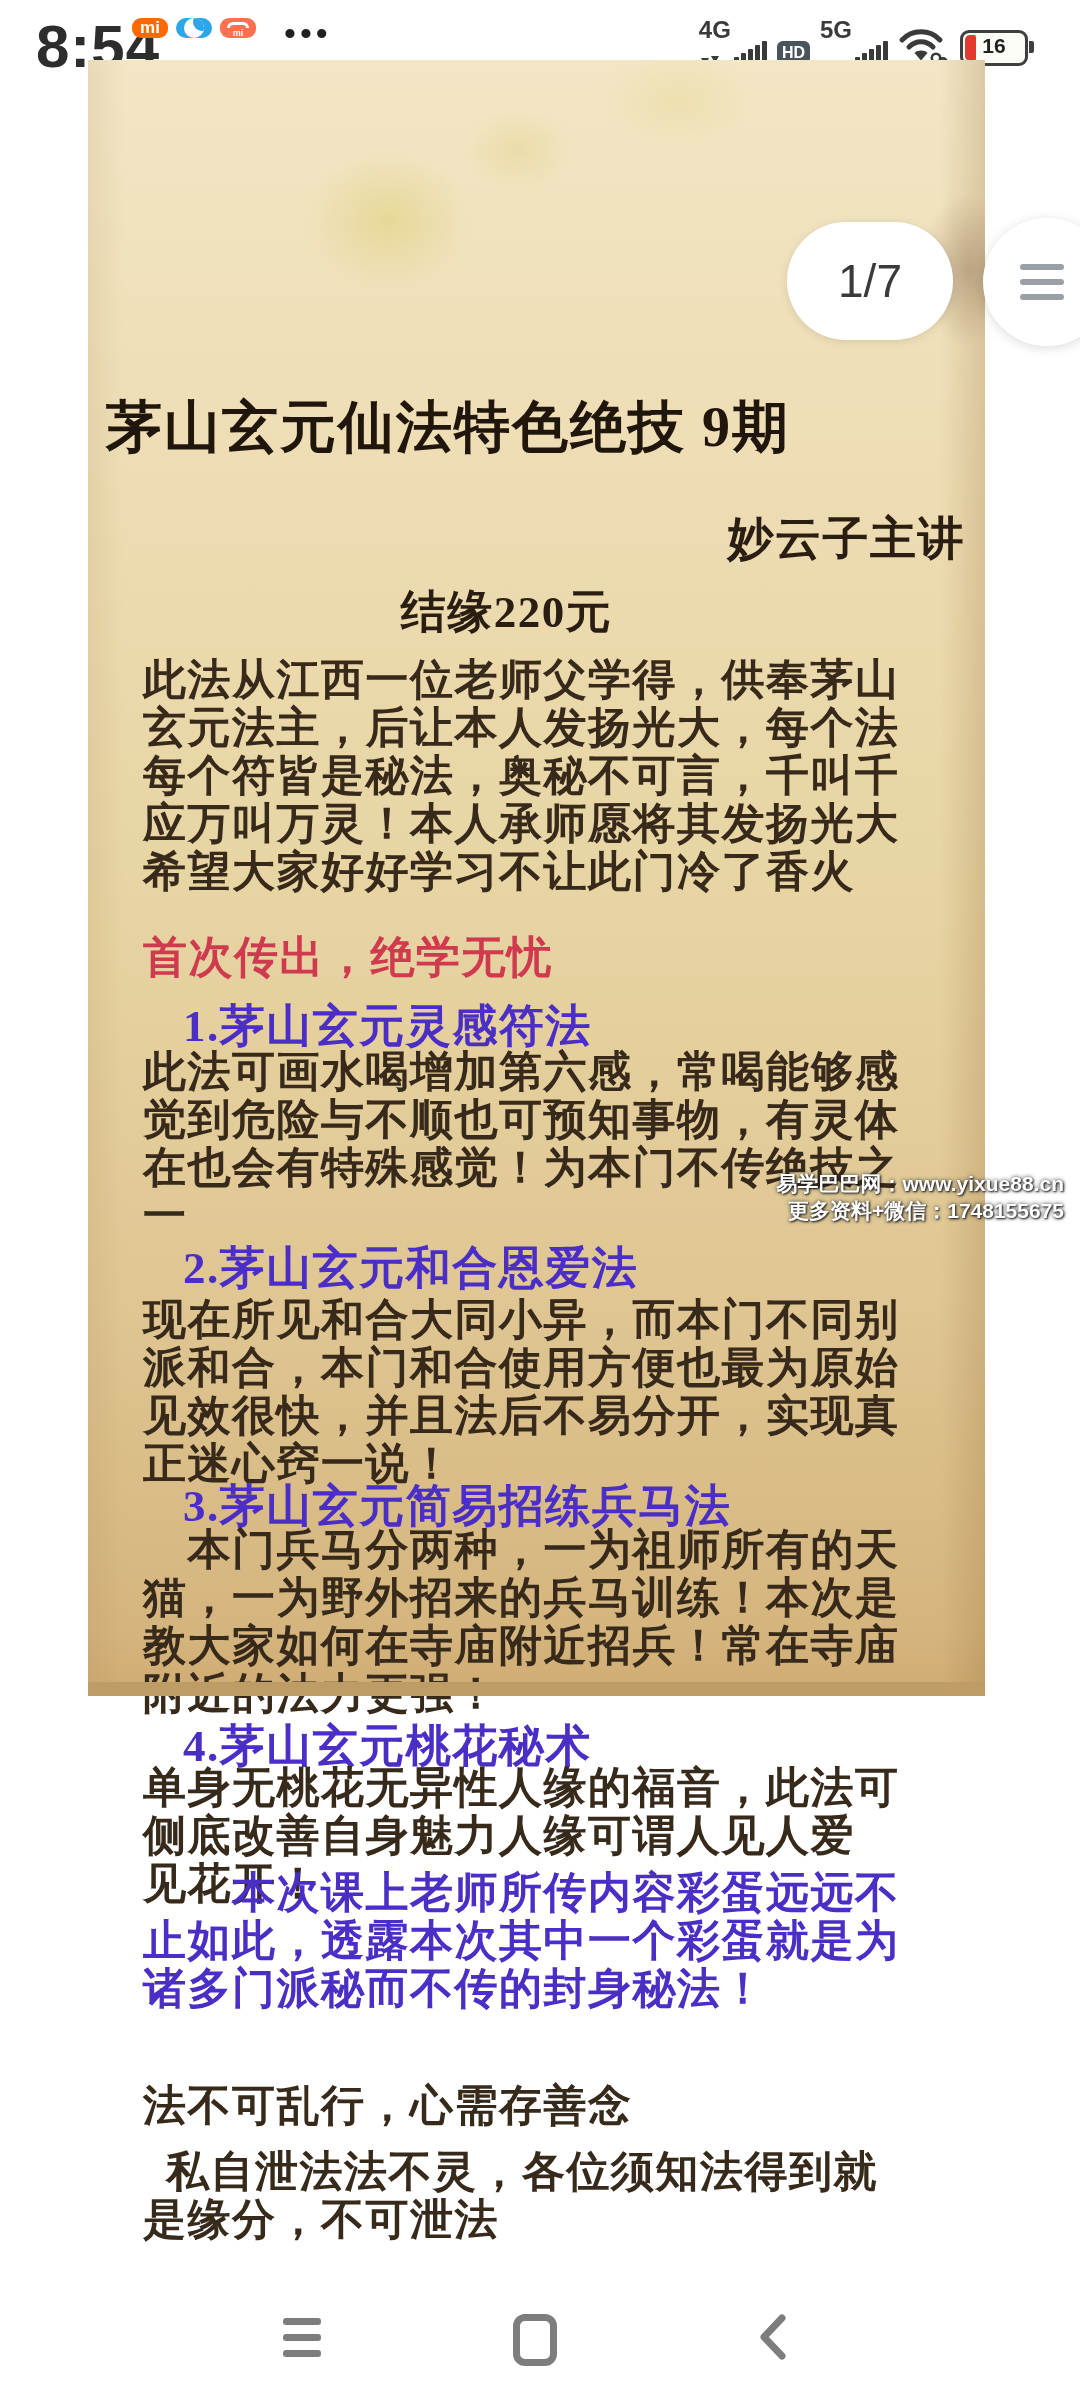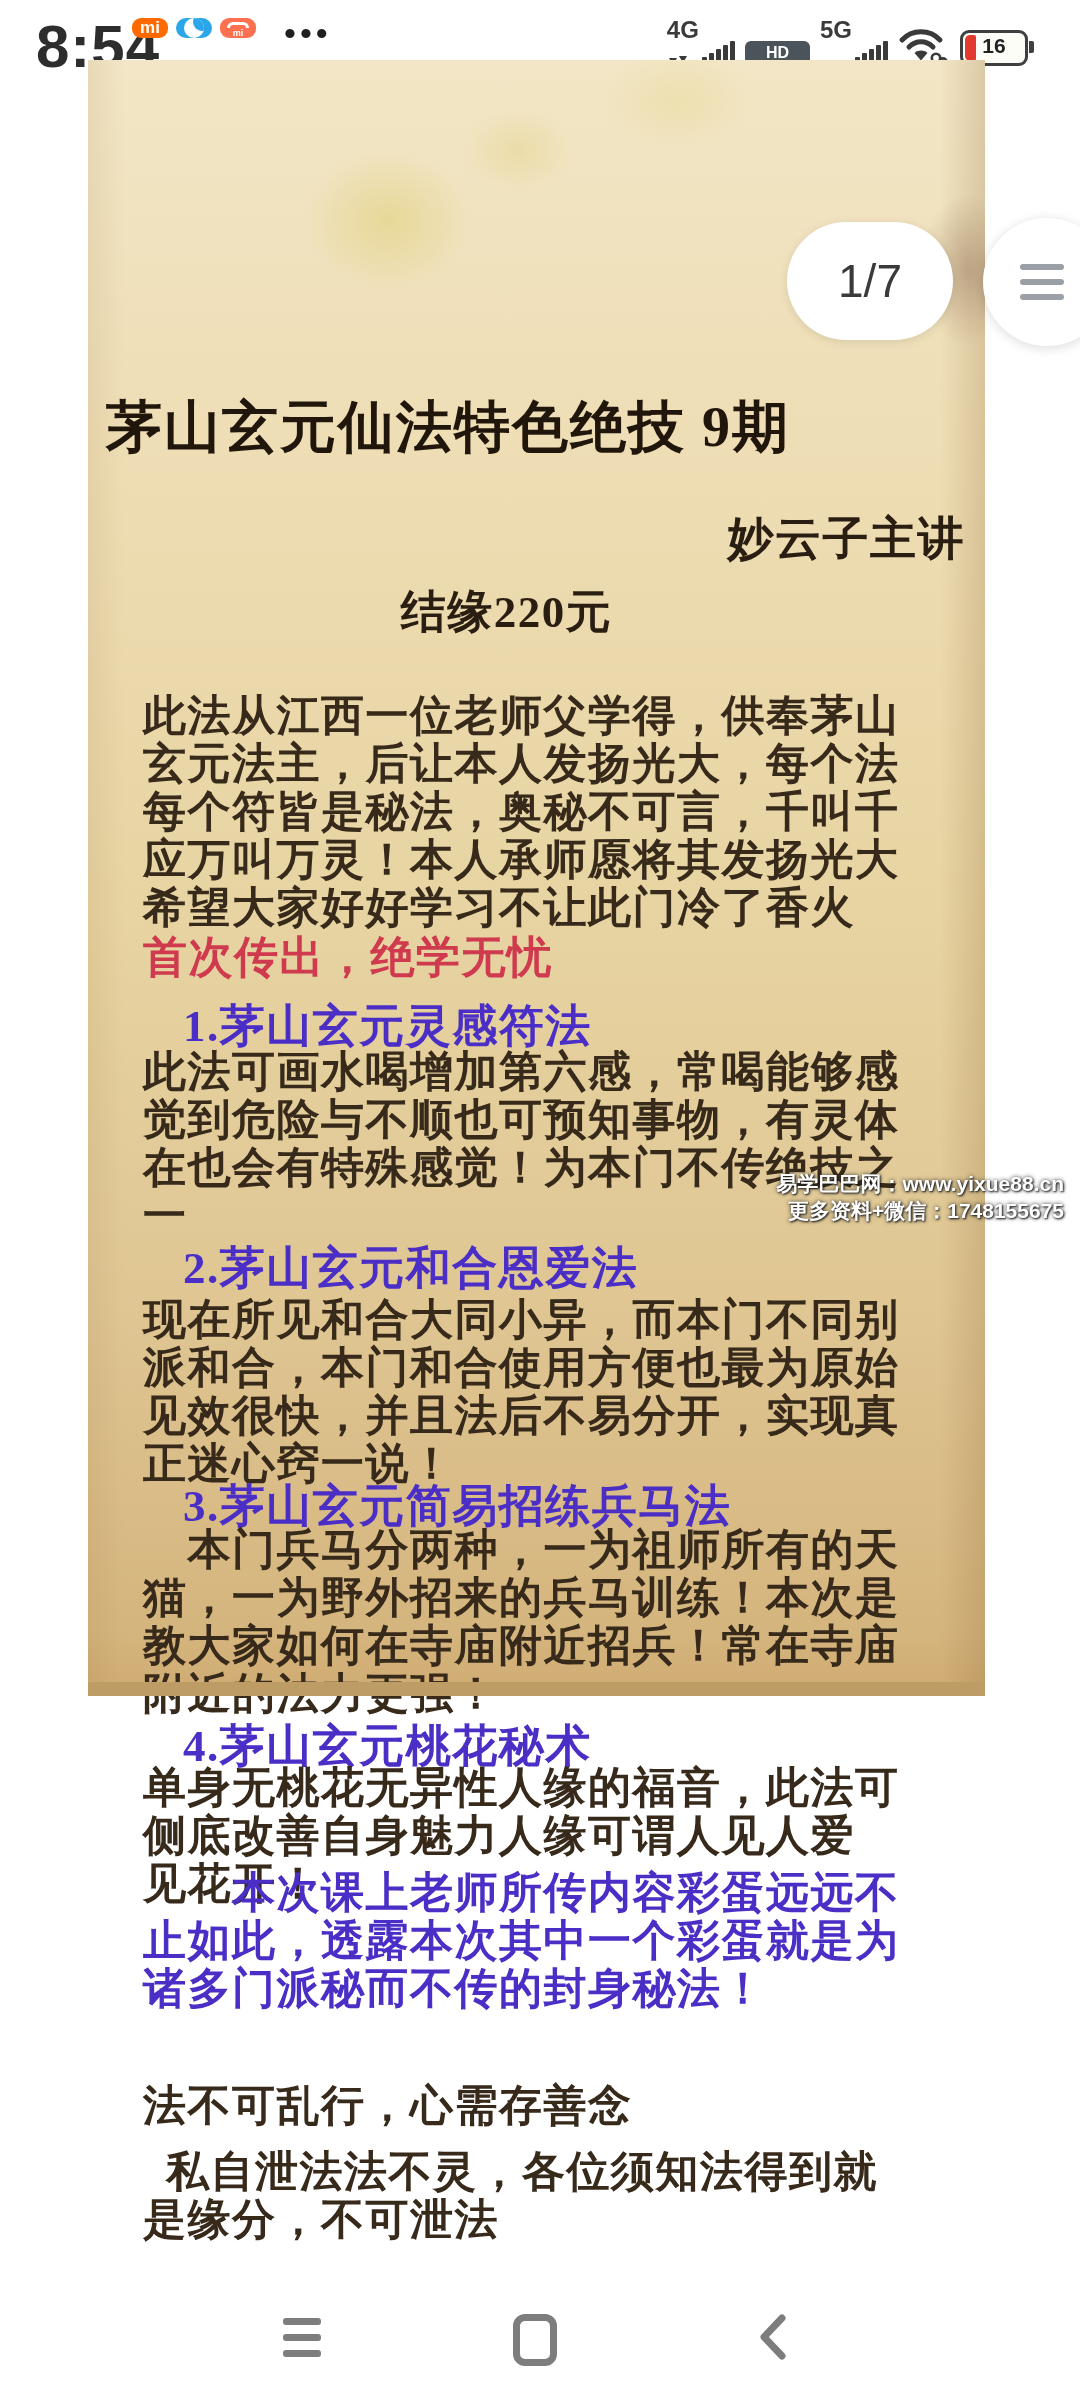--- a/index.html
+++ b/index.html
@@ -18,21 +18,21 @@
   .sb-store .handle{width:16px;height:10px;border:3px solid #fff;border-bottom:none;border-radius:9px 9px 0 0;margin-top:4px;}
   .sb-store .mi{color:#fff;font-size:9px;font-weight:700;line-height:10px;}
   .sb-dots{position:absolute;left:284px;top:14px;font-size:34px;color:#1f1f1f;letter-spacing:4px;}
   .sb-right{position:absolute;right:52px;top:30px;display:flex;align-items:flex-end;gap:10px;height:36px;}
   .net-group{position:relative;display:flex;align-items:flex-end;gap:3px;height:36px;}
   .net-label{font-size:24px;font-weight:600;color:#3a3a3a;line-height:20px;align-self:flex-start;}
   .bars{display:flex;align-items:flex-end;gap:2px;height:26px;}
   .bars i{display:block;width:5px;background:#3a3a3a;border-radius:1px;}
   .arrows{position:absolute;left:2px;bottom:0;}
   .hd-badge{background:#4b545b;color:#fff;font-size:16px;font-weight:800;border-radius:6px;
-            padding:3px 21px;line-height:18px;margin-bottom:1px;}
+            padding:3px 5px;line-height:18px;margin-bottom:1px;}
   .wifi{margin-bottom:0;}
   .battery{position:relative;width:62px;height:30px;border:3px solid #3f3f3f;border-radius:9px;margin-bottom:0;background:#fdfdf8;}
   .battery .fill{position:absolute;left:2px;top:2px;bottom:2px;width:11px;background:#e23a2e;border-radius:5px 2px 2px 5px;}
   .battery .lvl{position:absolute;left:0;right:0;top:1px;text-align:center;font-size:21px;font-weight:600;color:#222;}
   .battery .nub{position:absolute;right:-9px;top:8px;width:5px;height:12px;background:#3f3f3f;border-radius:0 2px 2px 0;}
 
   
   .photo{position:absolute;left:88px;top:60px;width:897px;height:1636px;
     background:
       radial-gradient(ellipse 120px 100px at 300px 160px, rgba(216,198,88,.38), rgba(216,198,88,0) 70%),
@@ -128,21 +128,21 @@
         <div class="lvl">16</div>
         <div class="nub"></div>
       </div>
     </div>
   </div>
 
   <div class="photo">
     <div class="doc doc-title">茅山玄元仙法特色绝技 9期</div>
     <div class="doc doc-lecturer">妙云子主讲</div>
     <div class="doc doc-price">结缘220元</div>
-    <div class="doc doc-body" style="top:632px">此法从江西一位老师父学得，供奉茅山
+    <div class="doc doc-body" style="top:596px">此法从江西一位老师父学得，供奉茅山
 玄元法主，后让本人发扬光大，每个法
 每个符皆是秘法，奥秘不可言，千叫千
 应万叫万灵！本人承师愿将其发扬光大
 希望大家好好学习不让此门冷了香火</div>
     <div class="doc doc-banner">首次传出，绝学无忧</div>
 
     <div class="doc doc-head" style="top:936px">1.茅山玄元灵感符法</div>
     <div class="doc doc-body" style="top:988px">此法可画水喝增加第六感，常喝能够感
 觉到危险与不顺也可预知事物，有灵体
 在也会有特殊感觉！为本门不传绝技之

